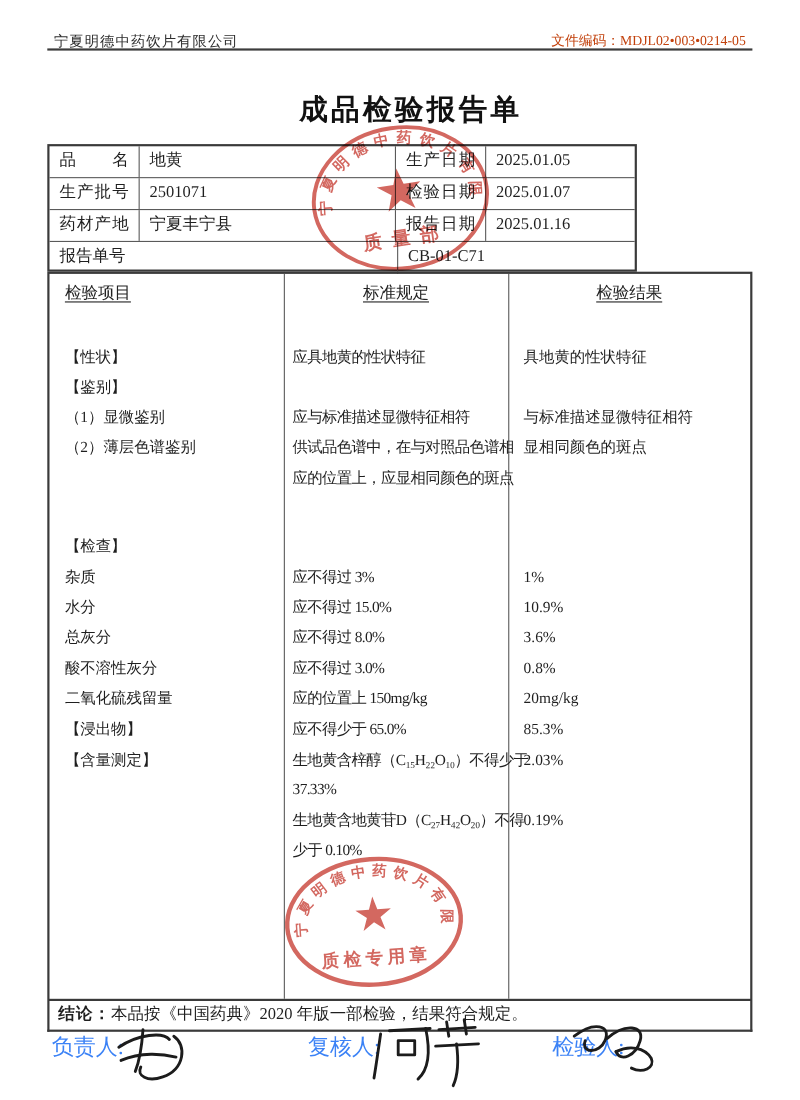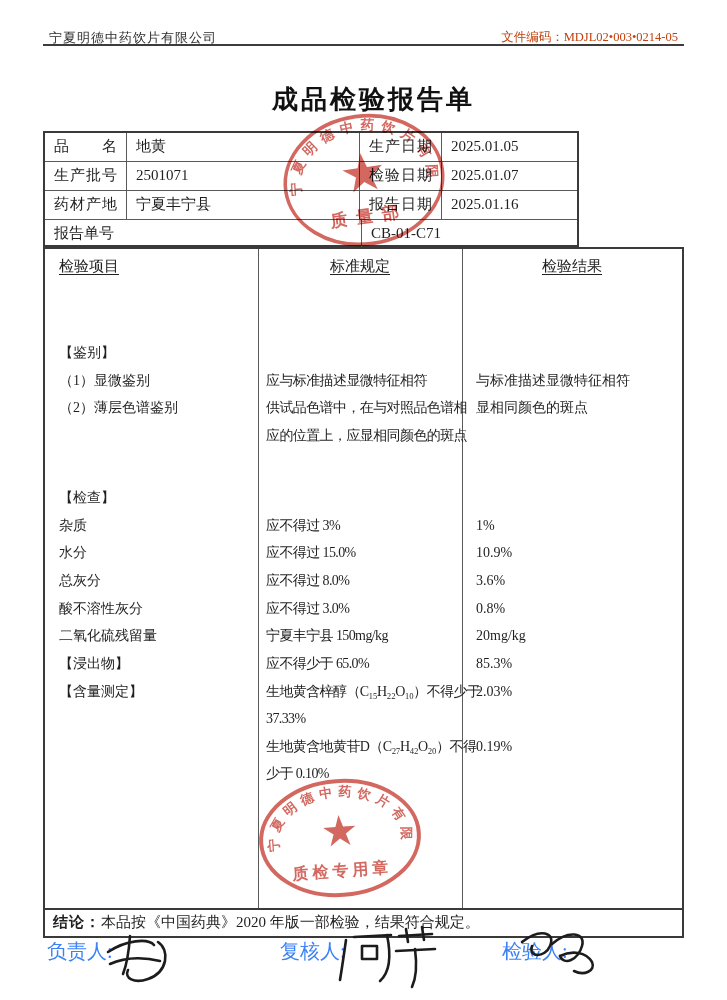--- a/index.html
+++ b/index.html
@@ -88,20 +88,25 @@
   </div>
 </div>
 
 <div class="abs main-table">
   <div class="vline v1"></div>
   <div class="vline v2"></div>
   <div class="th th1"><u>检验项目</u></div>
   <div class="th th2"><u>标准规定</u></div>
   <div class="th th3"><u>检验结果</u></div>
 
+  <div class="tline" style="top:63px">
+      <span class="tl-item">【性状】</span>
+      <span class="tl-std">应具地黄的性状特征</span>
+      <span class="tl-res">具地黄的性状特征</span>
+    </div>
   <div class="tline" style="top:90px">
       <span class="tl-item">【鉴别】</span>
       <span class="tl-std"></span>
       <span class="tl-res"></span>
     </div>
   <div class="tline" style="top:118px">
       <span class="tl-item">（1）显微鉴别</span>
       <span class="tl-std">应与标准描述显微特征相符</span>
       <span class="tl-res">与标准描述显微特征相符</span>
     </div>
@@ -135,21 +140,21 @@
       <span class="tl-std">应不得过 8.0%</span>
       <span class="tl-res">3.6%</span>
     </div>
   <div class="tline" style="top:346px">
       <span class="tl-item">酸不溶性灰分</span>
       <span class="tl-std">应不得过 3.0%</span>
       <span class="tl-res">0.8%</span>
     </div>
   <div class="tline" style="top:373px">
       <span class="tl-item">二氧化硫残留量</span>
-      <span class="tl-std">宁夏丰宁县 150mg/kg</span>
+      <span class="tl-std">应的位置上 150mg/kg</span>
       <span class="tl-res">20mg/kg</span>
     </div>
   <div class="tline" style="top:401px">
       <span class="tl-item">【浸出物】</span>
       <span class="tl-std">应不得少于 65.0%</span>
       <span class="tl-res">85.3%</span>
     </div>
   <div class="tline" style="top:429px">
       <span class="tl-item">【含量测定】</span>
       <span class="tl-std">生地黄含梓醇（C₁₅H₂₂O₁₀）不得少于</span>

